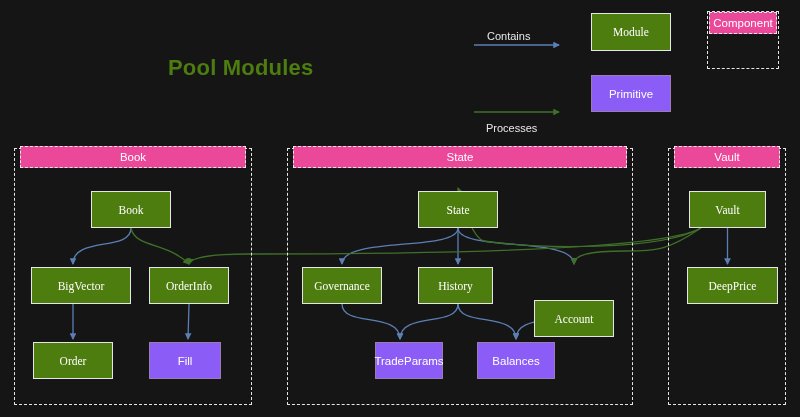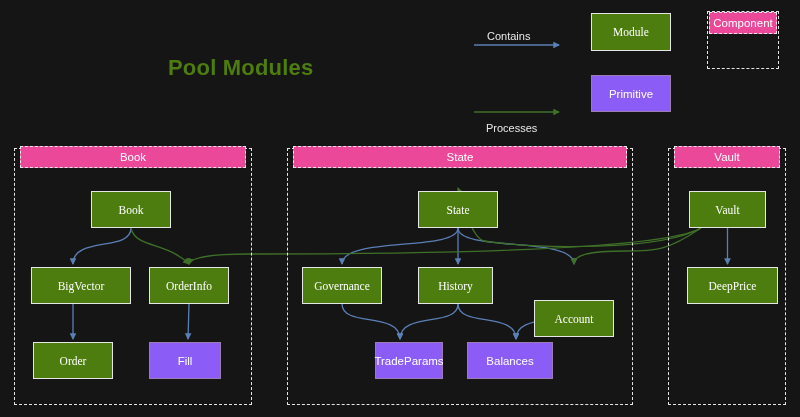--- a/index.html
+++ b/index.html
@@ -148,18 +148,18 @@
       <div class="node module" style="left: 91px; top: 191px; width: 80px; height: 37px;">Book</div>
       <div class="node module" style="left: 31px; top: 267px; width: 100px; height: 37px;">BigVector</div>
       <div class="node module" style="left: 149px; top: 267px; width: 80px; height: 37px;">OrderInfo</div>
       <div class="node module" style="left: 33px; top: 342px; width: 80px; height: 37px;">Order</div>
       <div class="node primitive" style="left: 149px; top: 342px; width: 72px; height: 37px;">Fill</div>
       <div class="node module" style="left: 418px; top: 191px; width: 80px; height: 37px;">State</div>
       <div class="node module" style="left: 302px; top: 267px; width: 80px; height: 37px;">Governance</div>
       <div class="node module" style="left: 418px; top: 267px; width: 75px; height: 37px;">History</div>
       <div class="node module" style="left: 534px; top: 267px; width: 80px; height: 37px; margin-top: 33px;">Account</div>
       <div class="node primitive" style="left: 359px; top: 342px; width: 68px; height: 37px; margin-left: 16px;">TradeParams</div>
-      <div class="node primitive" style="left: 467px; top: 342px; width: 86px; height: 37px;">Balances</div>
+      <div class="node primitive" style="left: 477px; top: 342px; width: 78px; height: 37px;">Balances</div>
       <div class="node module" style="left: 689px; top: 191px; width: 77px; height: 37px;">Vault</div>
       <div class="node module" style="left: 687px; top: 267px; width: 91px; height: 37px;">DeepPrice</div>
     </div>
 
 </div>
 
 </body></html>

